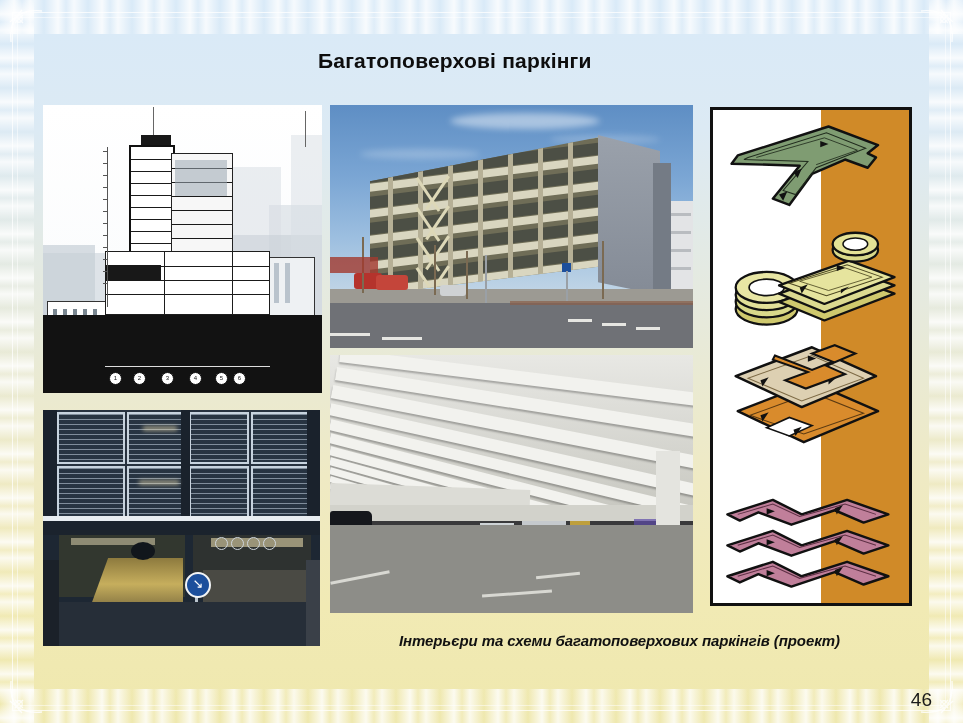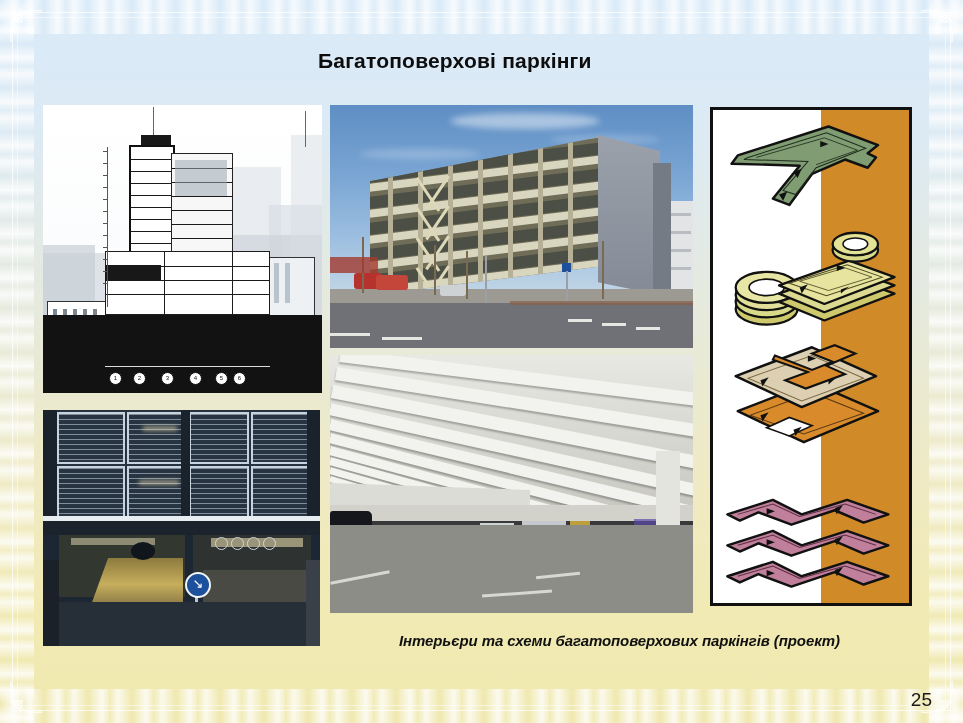--- a/index.html
+++ b/index.html
@@ -509,13 +509,13 @@
       <polygon points="52,416 60,419 52,422" fill="#111"></polygon>
       <polygon points="118,416 126,413 120,422" fill="#111"></polygon>
       <polygon points="52,446 60,449 52,452" fill="#111"></polygon>
       <polygon points="118,446 126,443 120,452" fill="#111"></polygon>
     </g>
   </svg>
 </div>
 
 <div class="caption">Інтерьєри та схеми багатоповерхових паркінгів (проект)</div>
 
-<div class="pageno">25</div>
+<div class="pageno">46</div>
 
 </body></html>

